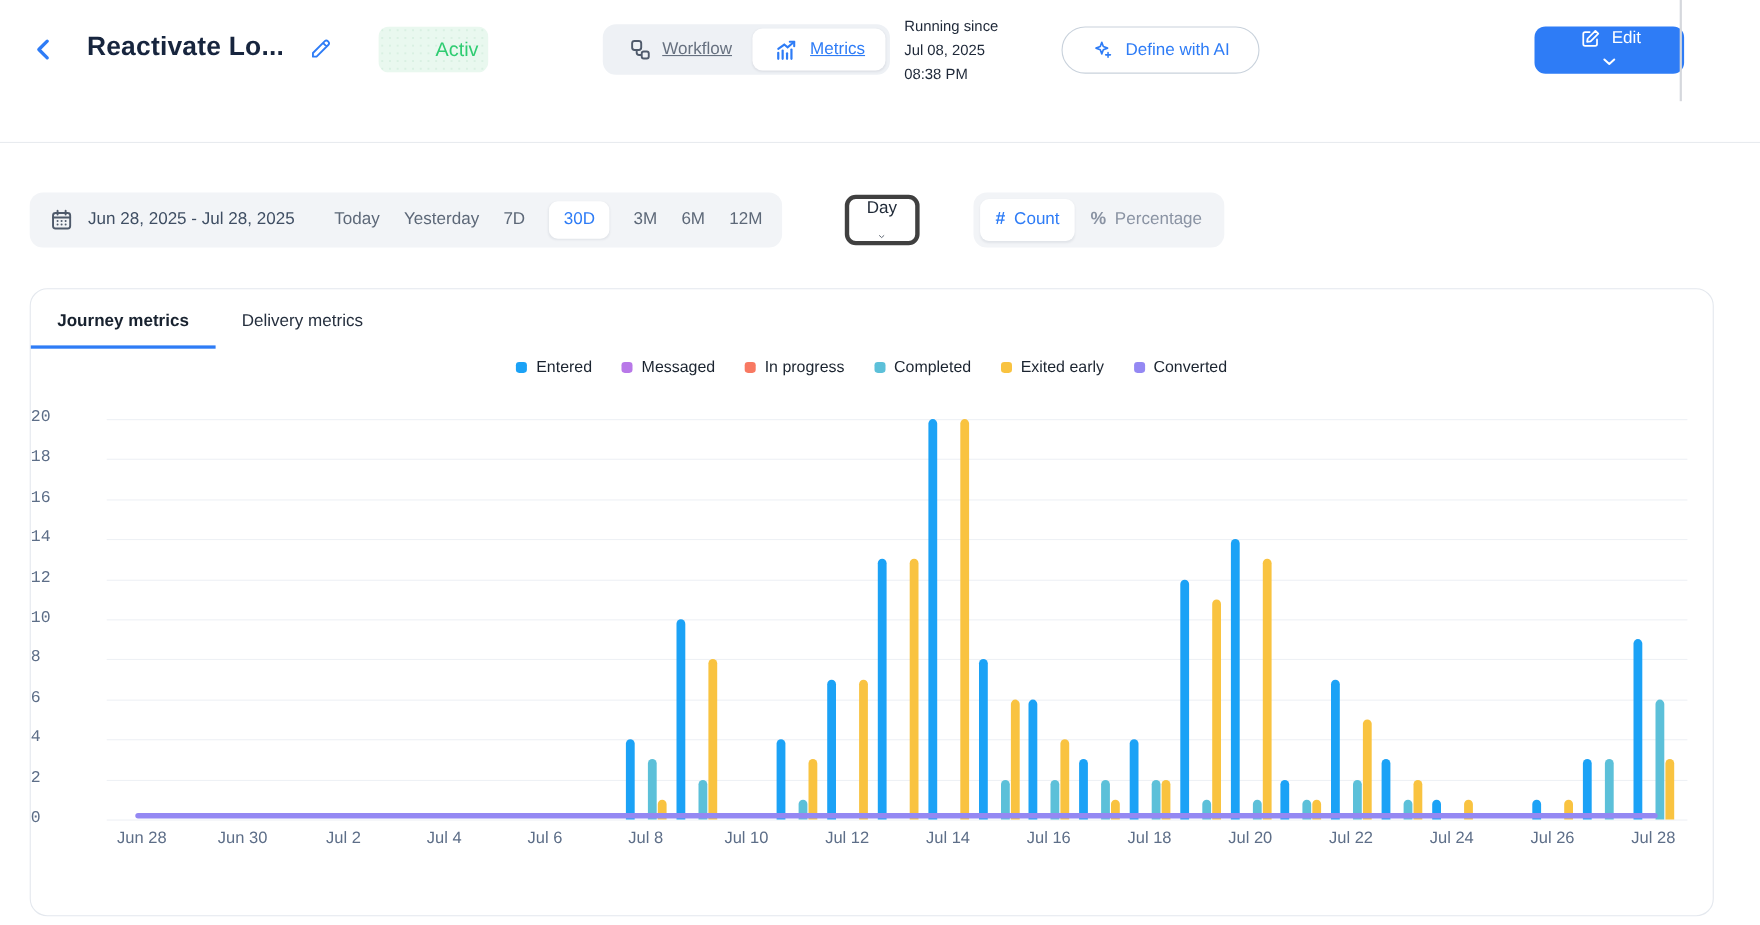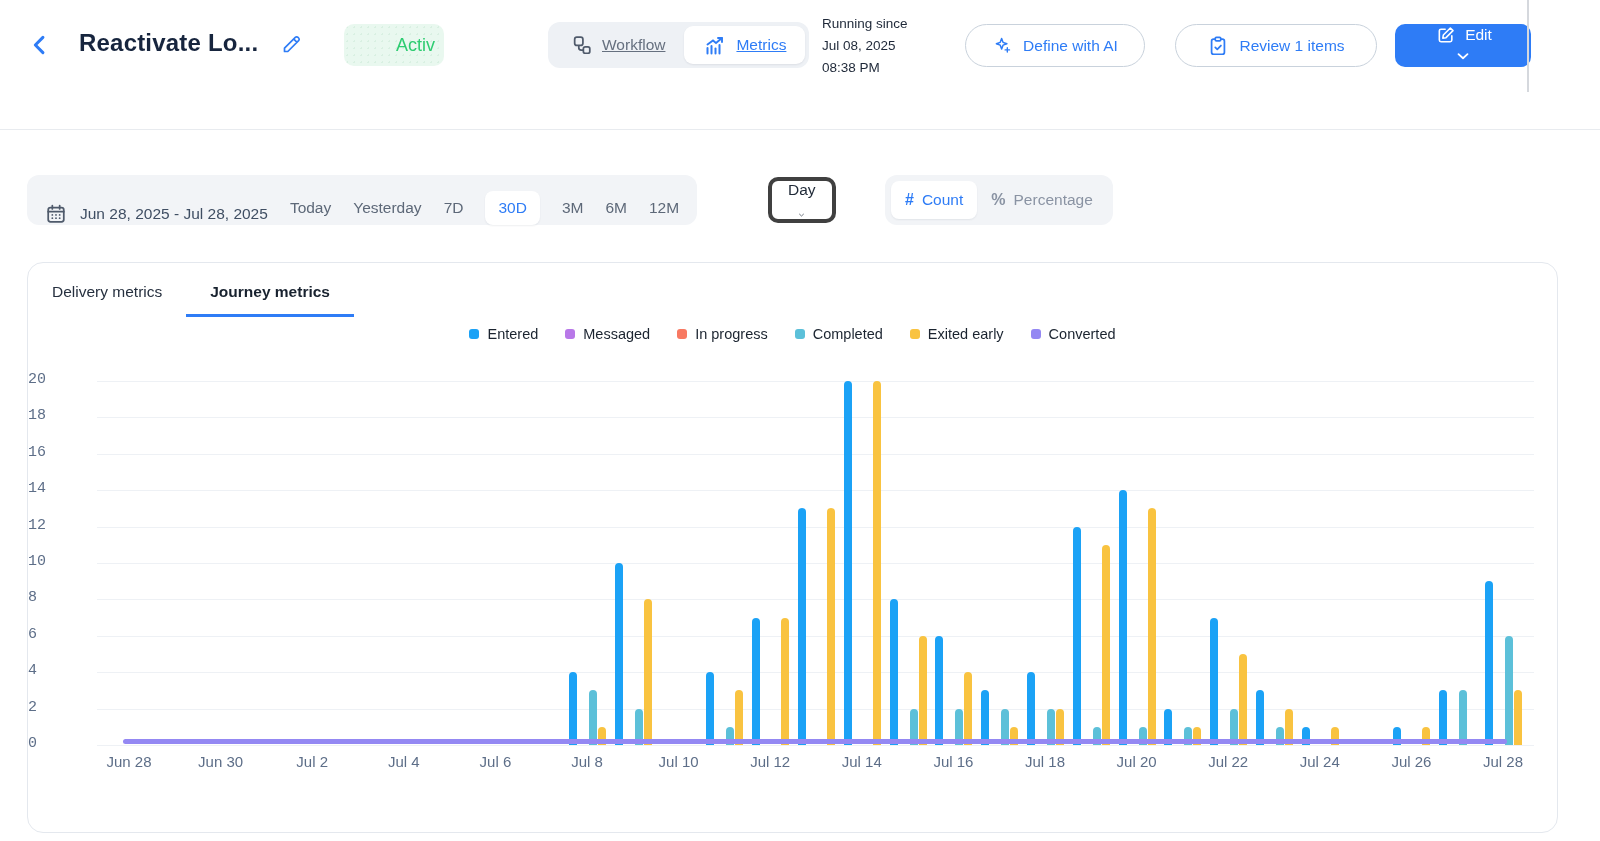--- a/index.html
+++ b/index.html
@@ -25,21 +25,21 @@
   .btn-review { left:1175px; width:202px; }
   .btn-edit { position:absolute; left:1395px; top:24px; width:136px; height:43px; background:#2e7cf6; border:none; border-radius:10px;
     display:flex; align-items:center; color:#fff; font-size:15.5px; cursor:pointer;flex-direction:column; }
   .btn-edit .edit-main { display:flex; align-items:center; gap:9px; padding:0 14px 0 16px; height:100%; }
   .btn-edit .edit-caret { display:flex; align-items:center; justify-content:center; width:38px; height:100%; }
   .scroll-line { position:absolute; left:1527px; top:0; width:2px; height:92px; background:#d5d8dd; z-index:60; }
 
   
   .filter-row { position:absolute; left:0; top:175px; width:1600px; height:50px; }
   .range-group { position:absolute; left:27px; top:0; height:50px; background:#f2f4f7; border-radius:12px;
-    display:flex; align-items:flex-end; gap:22px; padding:0 18px; }
+    display:flex; align-items:center; gap:36px; padding:0 18px; }
   .date-range { display:flex; align-items:center; gap:13px; color:#3f4e63; font-size:15.5px; font-weight:500; cursor:pointer; }
   .preset { color:#5d6878; font-size:15.5px; cursor:pointer; white-space:nowrap; }
   .preset.active { background:#fff; color:#2e7cf6; font-weight:500; border-radius:8px; padding:8px 13px; box-shadow:0 1px 2px rgba(20,30,50,.07); }
   .gran-select { position:absolute; left:768px; top:2px; height:46px; background:#fff; border:4px solid #404040; border-radius:10px;
     display:flex; align-items:center; gap:12px; padding:0 16px; font-size:15.5px; color:#1f2937; cursor:pointer;flex-direction:column; }
   .mode-group { position:absolute; left:885px; top:0; height:50px; background:#f2f4f7; border-radius:12px; display:flex; align-items:center; padding:6px; }
   .mode-item { display:flex; align-items:center; gap:8px; height:38px; padding:0 14px; font-size:15.5px; color:#8a93a3; border-radius:8px; cursor:pointer; }
   .mode-item.active { background:#fff; color:#2e7cf6; font-weight:500; box-shadow:0 1px 2px rgba(20,30,50,.07); }
   .mode-glyph { font-size:16px; font-weight:600; }
 
@@ -106,28 +106,20 @@
     <div class="running-since">Running since Jul 08, 2025 08:38 PM</div>
 
     <div class="btn-outline btn-define">
       <svg width="21" height="21" viewBox="0 0 24 24">
         <path d="M11 4 l1.6 4.4 L17 10 l-4.4 1.6 L11 16 l-1.6-4.4 L5 10 l4.4-1.6 Z" fill="none" stroke="#2e7cf6" stroke-width="1.7" stroke-linejoin="round"></path>
         <path d="M17.5 14.5 v5 M15 17 h5" stroke="#2e7cf6" stroke-width="1.6" stroke-linecap="round"></path>
       </svg>
       <span>Define with AI</span>
     </div>
 
-    <div class="btn-outline btn-review">
-      <svg width="22" height="22" viewBox="0 0 24 24">
-        <rect x="5" y="4.5" width="14" height="16.5" rx="2.2" fill="none" stroke="#2e7cf6" stroke-width="1.9"></rect>
-        <rect x="9" y="2.5" width="6" height="4" rx="1.2" fill="#fff" stroke="#2e7cf6" stroke-width="1.9"></rect>
-        <path d="M9 13.5 l2.2 2.2 L15.2 11.5" fill="none" stroke="#2e7cf6" stroke-width="1.9" stroke-linecap="round" stroke-linejoin="round"></path>
-      </svg>
-      <span>Review 1 items</span>
-    </div>
 
     <div class="btn-edit">
       <span class="edit-main">
         <svg width="20" height="20" viewBox="0 0 24 24">
           <path d="M11 5 H6 a2 2 0 0 0-2 2 v11 a2 2 0 0 0 2 2 h11 a2 2 0 0 0 2-2 v-5" fill="none" stroke="#fff" stroke-width="1.9" stroke-linecap="round"></path>
           <path d="M17.2 3.6 l3.2 3.2 L12 15.2 l-3.8.6 .6-3.8 Z" fill="none" stroke="#fff" stroke-width="1.9" stroke-linejoin="round"></path>
         </svg>
         <span>Edit</span>
       </span>
       <span class="edit-caret">
@@ -182,25 +174,25 @@
         </div>
         <div class="mode-item">
           <span class="mode-glyph">%</span>
           <span>Percentage</span>
         </div>
       </div>
   </div>
 
   <div class="card">
     <div class="tabs">
+      <div class="tab active">
+        <span>Journey metrics</span>
+      </div>
       <div class="tab">
         <span>Delivery metrics</span>
-      </div>
-      <div class="tab active">
-        <span>Journey metrics</span>
       </div>
     </div>
     <div class="legend" id="legend">
         <div class="legend-item">
           <span class="legend-swatch" style="background: rgb(27, 162, 246);"></span>
           <span>Entered</span>
         </div>
         <div class="legend-item">
           <span class="legend-swatch" style="background: rgb(184, 120, 232);"></span>
           <span>Messaged</span>

